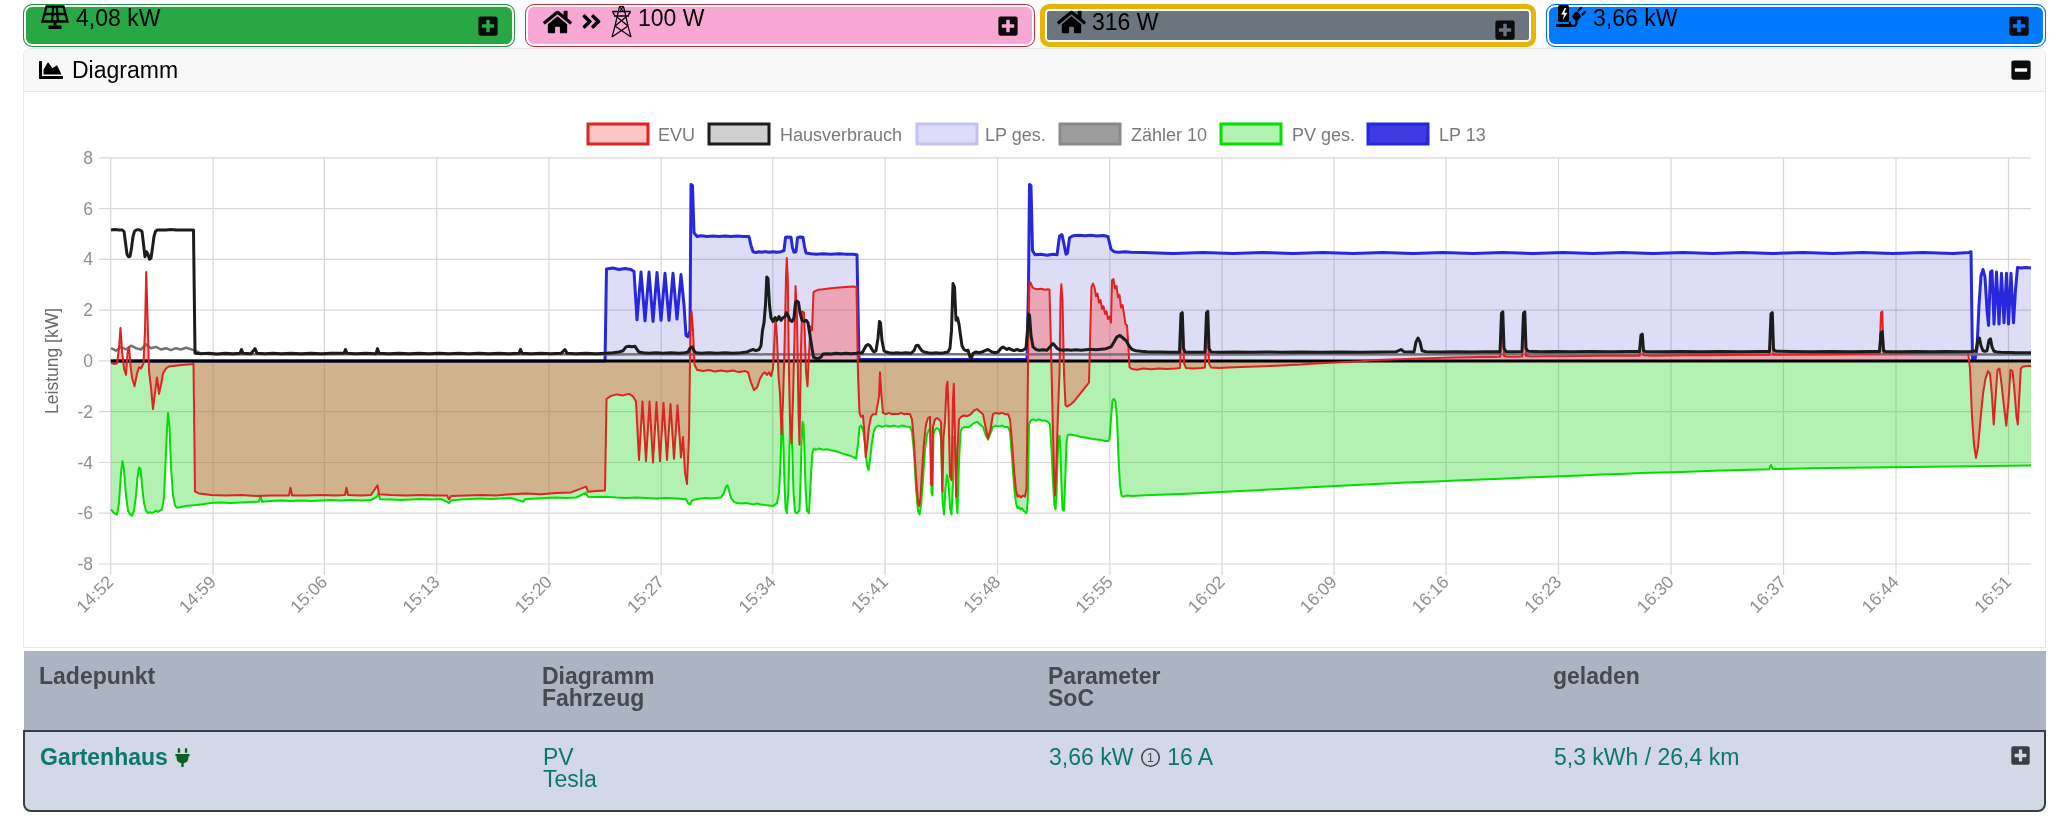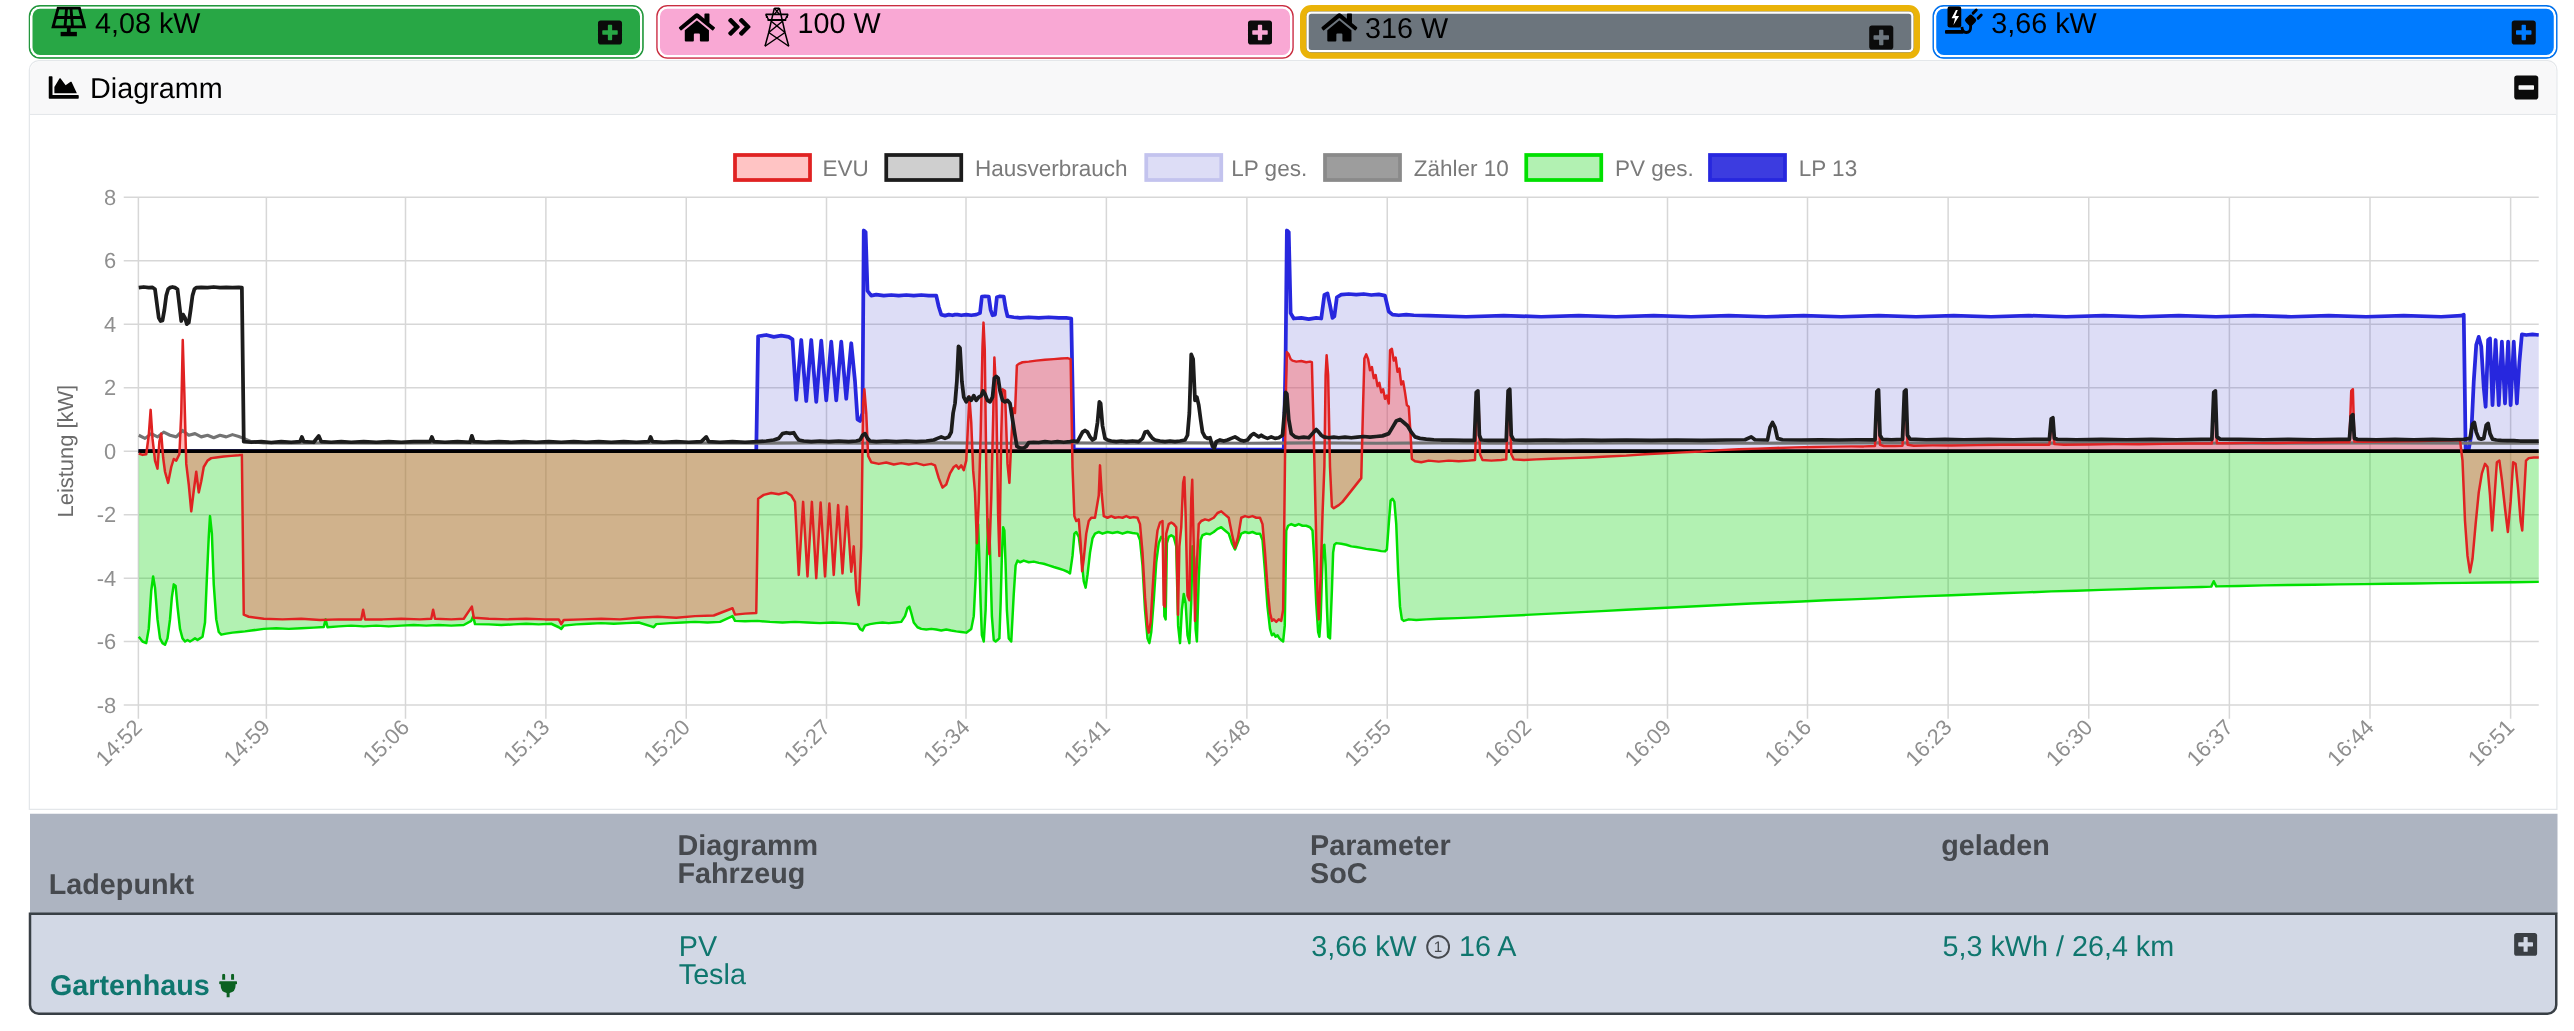--- a/index.html
+++ b/index.html
@@ -2,21 +2,21 @@
 <html><head><meta charset="utf-8"><style>
 * { margin:0; padding:0; box-sizing:border-box; }
 body { width:2059px; height:825px; background:#fff; font-family:"Liberation Sans", sans-serif; position:relative; overflow:hidden; }
 .box { position:absolute; top:4px; height:43px; border-radius:9px; display:flex; align-items:flex-start; color:#000; font-size:23px; box-shadow: inset 0 0 0 2px #fff; }
 .box .ic { margin-left:16px; margin-right:6px; display:flex; align-items:center; gap:8px; }
 .box .sq { position:absolute; right:15px; top:10px; }
 .card { position:absolute; left:23px; top:48px; width:2023px; height:600px; border:1px solid #e4e7ea; border-radius:8px 8px 0 0; background:#fff; }
 .cardhead { position:absolute; left:0; top:0; width:100%; height:43px; background:#f8f8f9; border-bottom:1px solid #e4e7ea; border-radius:8px 8px 0 0; display:flex; align-items:center; font-size:23px; color:#000; }
 .thead { position:absolute; left:24px; top:651px; width:2022px; height:80px; background:#adb4c1; color:#46494e; font-weight:bold; font-size:23px; }
 .trow { position:absolute; left:23px; top:730px; width:2023px; height:82px; background:#d2d8e5; border:2px solid #383f45; border-radius:0 0 8px 8px; color:#0f766e; font-size:23px; }
-.c1 { position:absolute; left:15px;margin-top:31px; } .c2 { position:absolute; left:518px; } .c3 { position:absolute; left:1024px; } .c4 { position:absolute; left:1529px; }
+.c1 { position:absolute; left:15px; } .c2 { position:absolute; left:518px; } .c3 { position:absolute; left:1024px; } .c4 { position:absolute; left:1529px; }
 .l1 { top:12px; } .l2 { top:34px; }
 </style></head><body>
 
 <div class="box" style="left:23px; width:492px; background:#28a745; border:1px solid #23963d;">
   <span class="ic">
       <svg width="30" height="25" viewBox="0 0 60 50" style="display:block">
 <g stroke="#000" fill="none" stroke-width="4.6">
           <path d="M13 3 L47 3 L55 33 L5 33 Z"></path>
           <path d="M26.5 3 L24 33 M33.5 3 L36 33 M9.5 18 L50.5 18"></path>
         </g>

